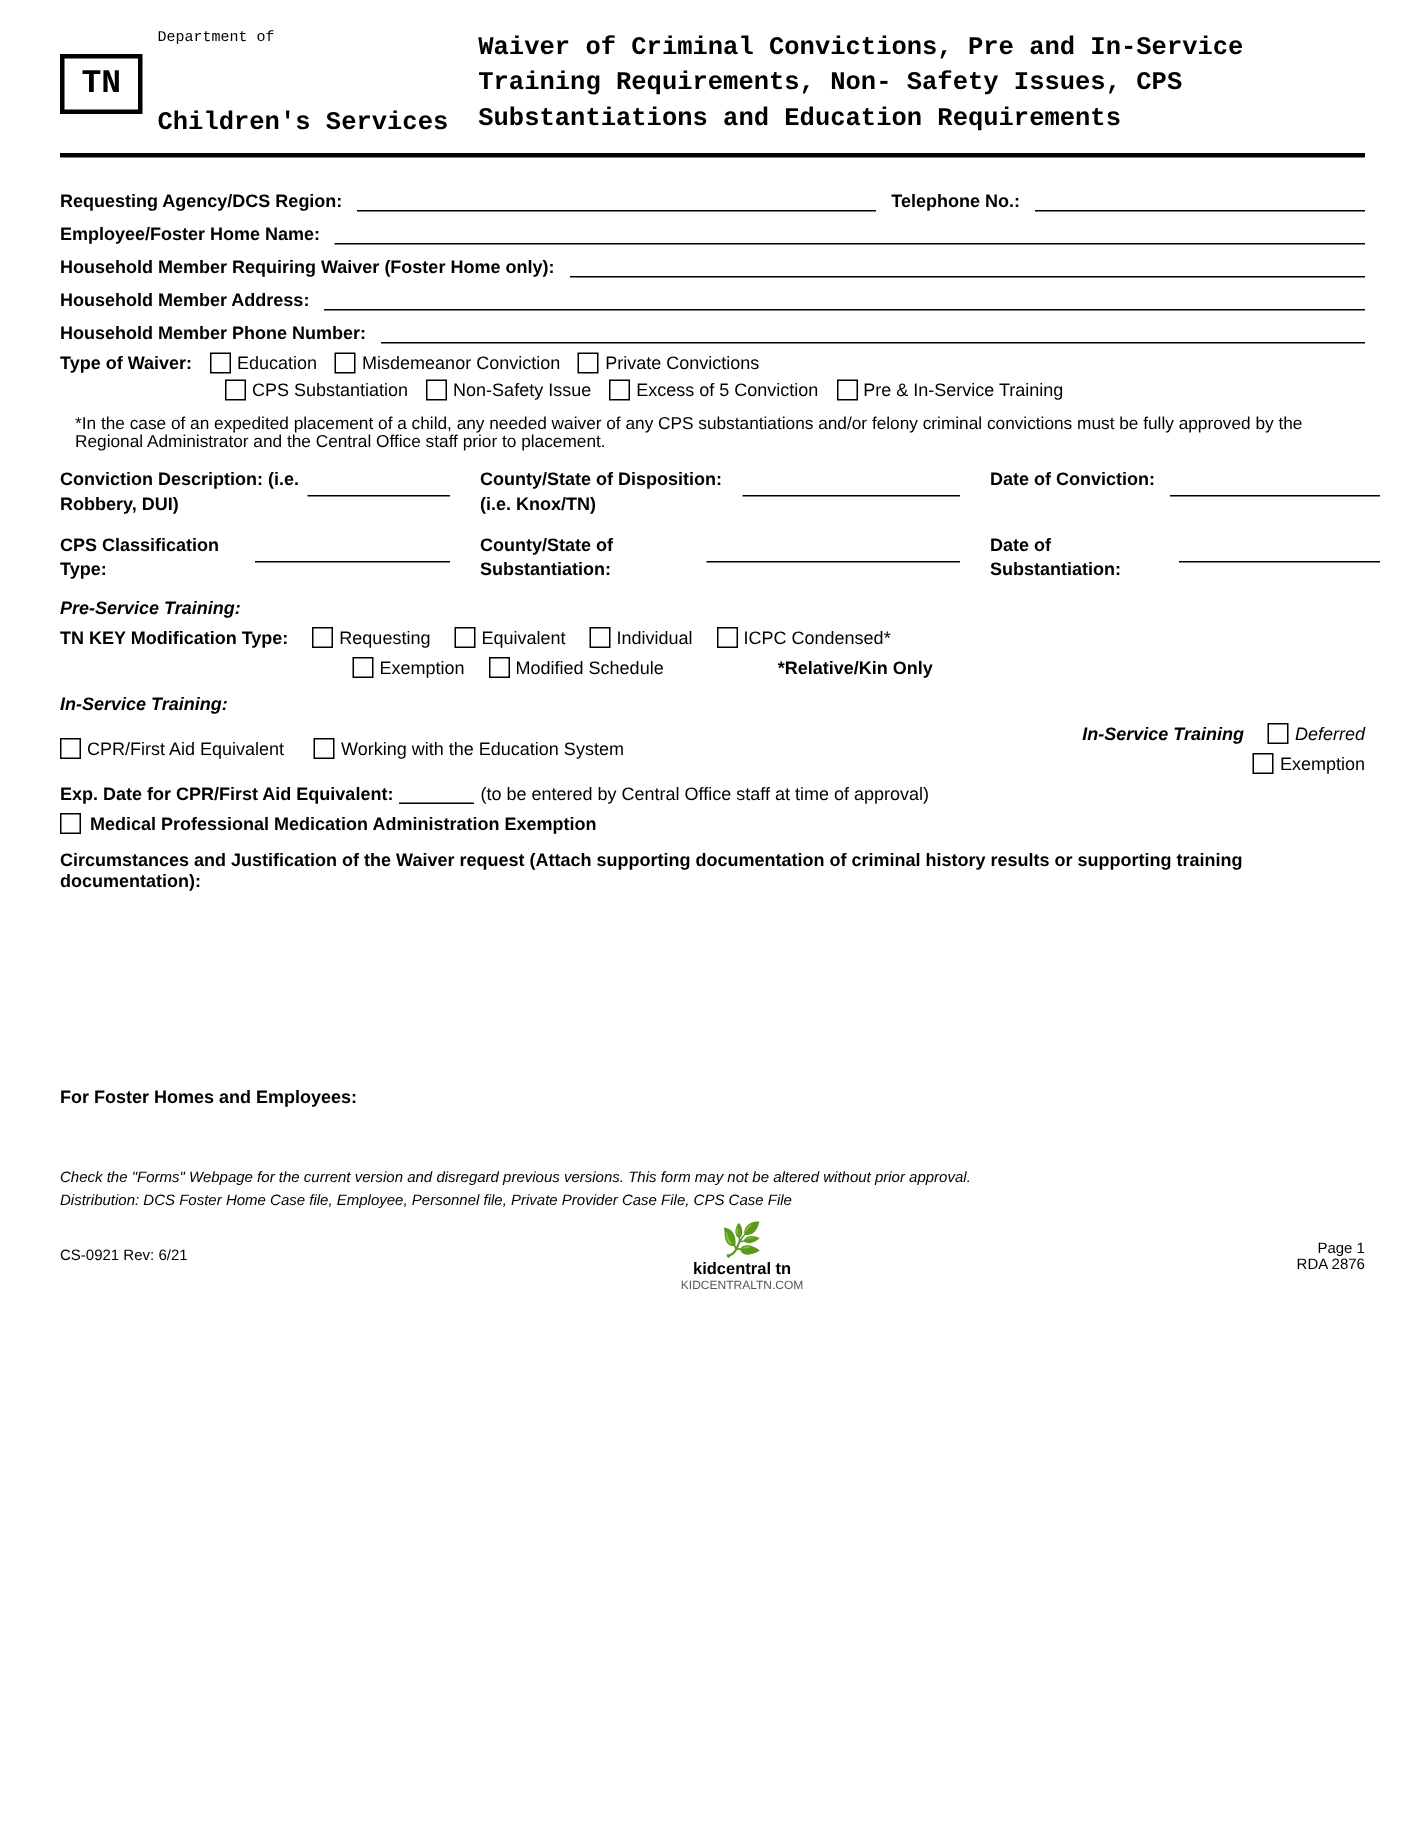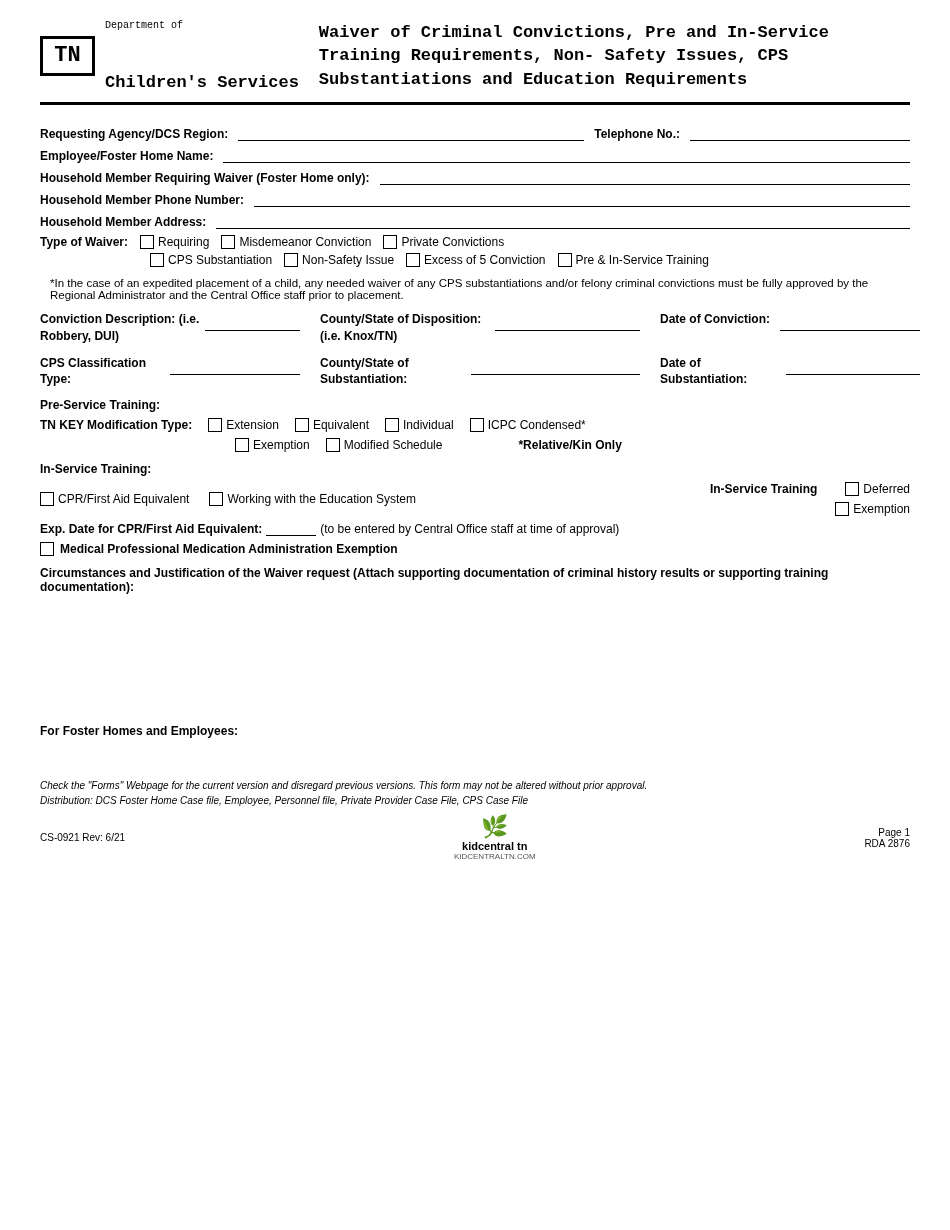--- a/index.html
+++ b/index.html
@@ -128,20 +128,21 @@
     }
     .conv-field-wide {
       border-bottom: 1px solid #000;
       width: 200px;
       height: 16px;
       margin-top: 4px;
     }
     .section-title {
       font-weight: bold;
       margin: 8px 0 6px 0;
+      font-style: italic;
     }
     .training-row {
       display: flex;
       align-items: center;
       gap: 16px;
       margin-bottom: 6px;
       flex-wrap: wrap;
     }
     .in-service-block {
       margin: 10px 0;
@@ -251,34 +252,34 @@
     <span class="field-label">Employee/Foster Home Name:</span>
     <div class="field-line"></div>
   </div>
 
   <div class="field-row">
     <span class="field-label">Household Member Requiring Waiver (Foster Home only):</span>
     <div class="field-line"></div>
   </div>
 
   <div class="field-row">
+    <span class="field-label">Household Member Address:</span>
+    <div class="field-line"></div>
+  </div>
+
+  <div class="field-row">
     <span class="field-label">Household Member Phone Number:</span>
     <div class="field-line"></div>
   </div>
 
-  <div class="field-row">
-    <span class="field-label">Household Member Address:</span>
-    <div class="field-line"></div>
-  </div>
-
   <div class="type-waiver-row">
     <span class="field-label">Type of Waiver:</span>
     <div class="checkbox-item">
       <div class="checkbox-box"></div>
-      <span>Requiring</span>
+      <span>Education</span>
     </div>
     <div class="checkbox-item">
       <div class="checkbox-box"></div>
       <span>Misdemeanor Conviction</span>
     </div>
     <div class="checkbox-item">
       <div class="checkbox-box"></div>
       <span>Private Convictions</span>
     </div>
   </div>
@@ -337,21 +338,21 @@
     </div>
   </div>
 </div>
 
 <div class="form-section">
   <div class="section-title">Pre-Service Training:</div>
   <div class="training-row">
     <span class="field-label">TN KEY Modification Type:</span>
     <div class="checkbox-item">
       <div class="checkbox-box"></div>
-      <span>Extension</span>
+      <span>Requesting</span>
     </div>
     <div class="checkbox-item">
       <div class="checkbox-box"></div>
       <span>Equivalent</span>
     </div>
     <div class="checkbox-item">
       <div class="checkbox-box"></div>
       <span>Individual</span>
     </div>
     <div class="checkbox-item">
@@ -377,21 +378,21 @@
   <div class="in-service-row">
     <div class="checkbox-item">
       <div class="checkbox-box"></div>
       <span>CPR/First Aid Equivalent</span>
     </div>
     <div class="checkbox-item">
       <div class="checkbox-box"></div>
       <span>Working with the Education System</span>
     </div>
     <div style="margin-left:auto; display:flex; flex-direction:column; align-items:flex-start; gap:6px;">
-      <div style="display:flex; gap:28px; align-items:center;">
+      <div style="display:flex; gap:16px; align-items:center;font-style:italic;">
         <span style="font-weight:bold;">In-Service Training</span>
         <div class="checkbox-item">
           <div class="checkbox-box"></div>
           <span>Deferred</span>
         </div>
       </div>
       <div class="checkbox-item" style="margin-left:auto;">
         <div class="checkbox-box"></div>
         <span>Exemption</span>
       </div>

